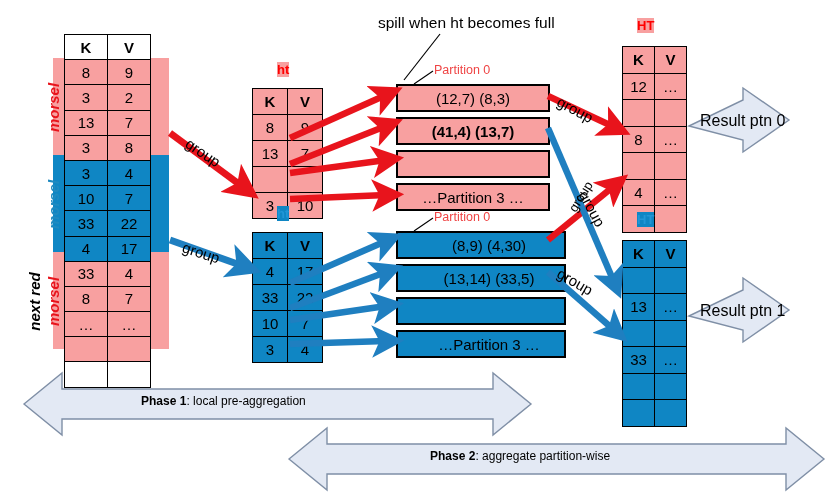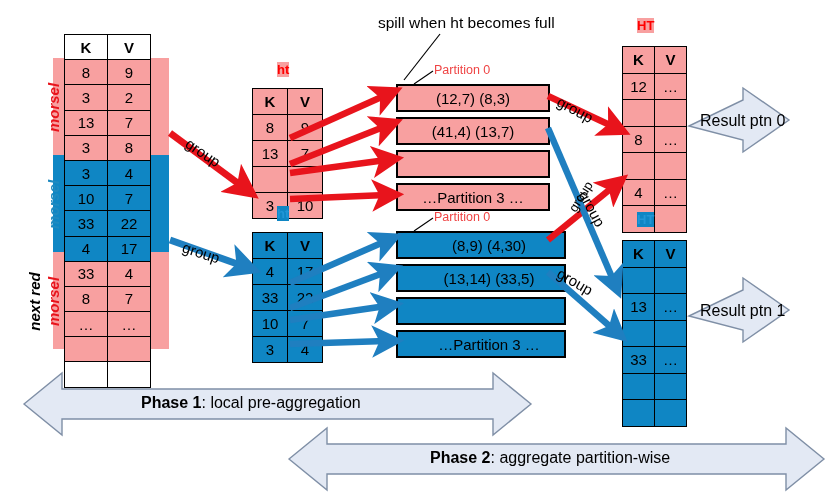--- a/index.html
+++ b/index.html
@@ -67,21 +67,21 @@
 
   
   .alabel{
     position:absolute;font-size:15px;color:#000;white-space:nowrap;
     transform-origin:50% 50%;
   }
 
   
   .note{position:absolute;font-size:15.5px;color:#000;white-space:nowrap;}
   .result-txt{position:absolute;font-size:16px;color:#000;white-space:nowrap;}
-  .phase-txt{position:absolute;font-size:16px;color:#000;white-space:nowrap;}
+  .phase-txt{position:absolute;font-size:12px;color:#000;white-space:nowrap;}
   .phase-txt b{font-weight:bold;}
 </style>
 </head>
 <body>
 
 <svg class="layer" viewBox="0 0 828 497">
 
   <path d="M689,126 L743,100 L743,88 L789,120 L743,152 L743,140 Z" fill="#e3e9f4" stroke="#7f8fa6" stroke-width="1.4"></path>
 
   <path d="M689,316 L743,290 L743,278 L789,310 L743,342 L743,330 Z" fill="#e3e9f4" stroke="#7f8fa6" stroke-width="1.4"></path>
@@ -219,21 +219,21 @@
       </tbody>
   </table>
 </div>
 
 <div>
   <div class="ptn-label" style="left:434px;top:63px;">Partition 0</div>
   <svg class="layer" viewBox="0 0 828 497">
     <path d="M433,71 L414,84" stroke="#000" stroke-width="1.1" fill="none"></path>
   </svg>
   <div class="ptn red" style="left:396px;top:84px;width:150px;height:24px;">(12,7)  (8,3)</div>
-  <div class="ptn red" style="left:396px;top:117px;width:150px;height:24px;">(41,4) (13,7)</div>
+  <div class="ptn red" style="left:396px;top:117px;width:150px;height:24px;font-weight:bold;">(41,4) (13,7)</div>
   <div class="ptn red" style="left:396px;top:150px;width:150px;height:24px;"></div>
   <div class="ptn red" style="left:396px;top:183px;width:150px;height:24px;">…Partition 3 …</div>
 </div>
 
 <div>
   <div class="ptn-label" style="left:434px;top:210px;">Partition 0</div>
   <svg class="layer" viewBox="0 0 828 497">
     <path d="M433,218 L414,231" stroke="#000" stroke-width="1.1" fill="none"></path>
   </svg>
   <div class="ptn blue" style="left:396px;top:231px;width:150px;height:24px;">(8,9)  (4,30)</div>

